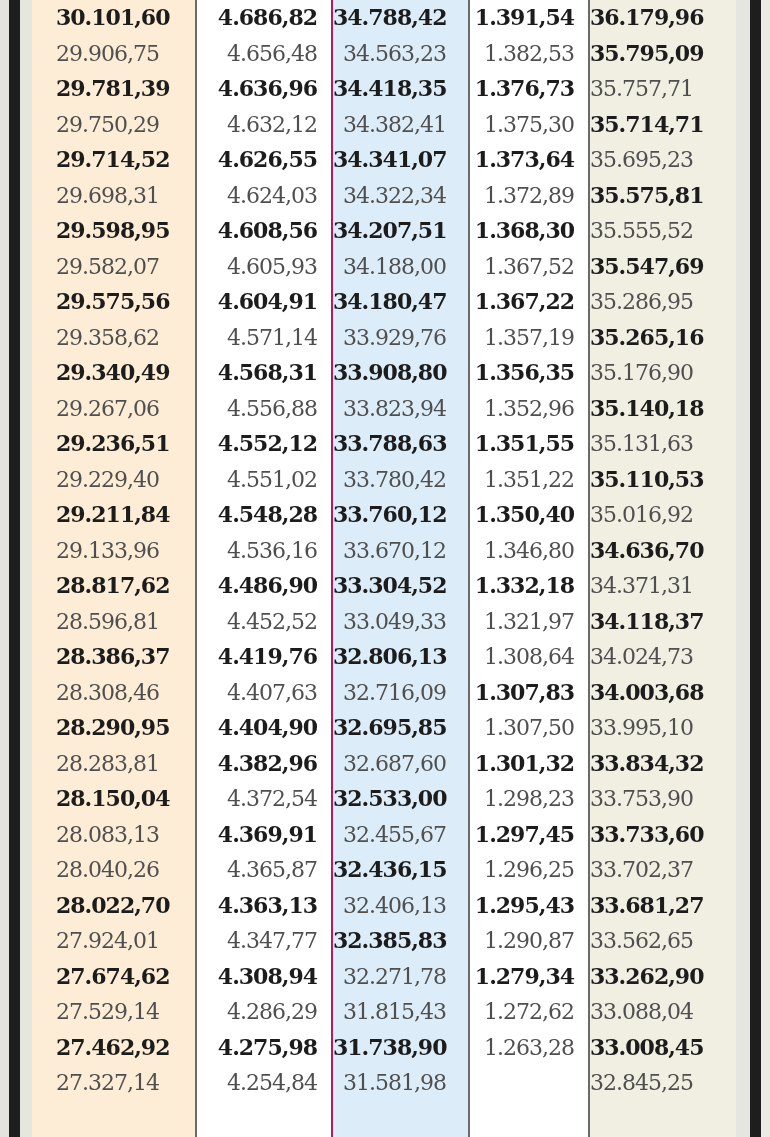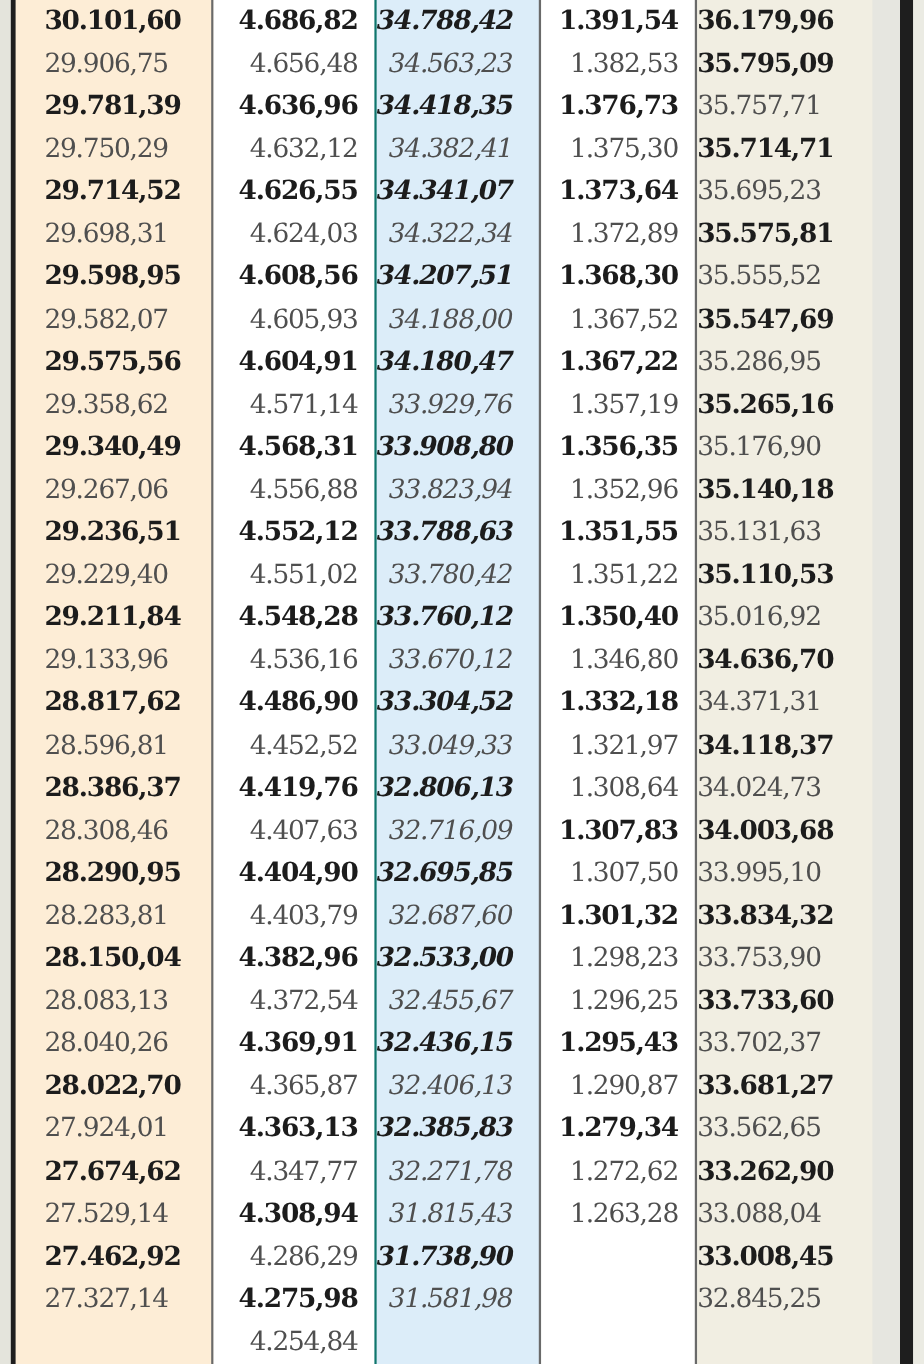--- a/index.html
+++ b/index.html
@@ -7,32 +7,32 @@
       width: 770px; height: 1137px; overflow: hidden;
       background: #e6e6e0;
       font-family: "DejaVu Serif", serif;
       position: relative;
     }
     .edge-left { position: absolute; left: 0; top: 0; width: 9px; height: 1137px; background: #e4e4dc; }
     .bar-left { position: absolute; left: 9px; top: 0; width: 11px; height: 1137px; background: #1e1e1e; }
     .bar-right { position: absolute; left: 750px; top: 0; width: 11px; height: 1137px; background: #1e1e1e; }
     .edge-right { position: absolute; left: 761px; top: 0; width: 9px; height: 1137px; background: #ebebe3; }
     .table {
-      position: absolute; left: 13px; top: 0; width: 730px; height: 1137px;
+      position: absolute; left: 32px; top: 0; width: 730px; height: 1137px;
       display: flex;
     }
     .col {
       height: 1137px; box-sizing: border-box;
       display: flex; flex-direction: column;
       padding-top: 0;
     }
     .col1 { width: 165px; background: #fdedd6; border-right: 2px solid #6a6a6a; }
-    .col2 { width: 136px; background: #ffffff; border-right: 2px solid #0f766e; }
-    .col3 { width: 137px; background: #dcedf9; border-right: 2px solid #6a6a6a; font-style: italic; }
-    .col4 { width: 130px; background: #ffffff; border-right: 2px solid #6a6a6a; }
+    .col2 { width: 136px; background: #ffffff; border-right: 2px solid #be185d; }
+    .col3 { width: 137px; background: #dcedf9; border-right: 2px solid #6a6a6a; }
+    .col4 { width: 120px; background: #ffffff; border-right: 2px solid #6a6a6a; }
     .col5 { width: 146px; background: #f1eee2; }
     .cell {
       height: 35.5px; line-height: 35.5px;
       font-size: 22px; letter-spacing: -1px;
       white-space: nowrap;
     }
     .col1 .cell { padding-left: 24px; text-align: left; }
     .col2 .cell { text-align: right; padding-right: 14px; }
     .col3 .cell { text-align: right; padding-right: 22px; }
     .col4 .cell { text-align: right; padding-right: 14px; }
@@ -95,21 +95,20 @@
       <div class="cell light">4.556,88</div>
       <div class="cell bold">4.552,12</div>
       <div class="cell light">4.551,02</div>
       <div class="cell bold">4.548,28</div>
       <div class="cell light">4.536,16</div>
       <div class="cell bold">4.486,90</div>
       <div class="cell light">4.452,52</div>
       <div class="cell bold">4.419,76</div>
       <div class="cell light">4.407,63</div>
       <div class="cell bold">4.404,90</div>
-      <div class="cell light">4.403,79</div>
       <div class="cell bold">4.382,96</div>
       <div class="cell light">4.372,54</div>
       <div class="cell bold">4.369,91</div>
       <div class="cell light">4.365,87</div>
       <div class="cell bold">4.363,13</div>
       <div class="cell light">4.347,77</div>
       <div class="cell bold">4.308,94</div>
       <div class="cell light">4.286,29</div>
       <div class="cell bold">4.275,98</div>
       <div class="cell light">4.254,84</div>
@@ -164,20 +163,21 @@
       <div class="cell light">1.351,22</div>
       <div class="cell bold">1.350,40</div>
       <div class="cell light">1.346,80</div>
       <div class="cell bold">1.332,18</div>
       <div class="cell light">1.321,97</div>
       <div class="cell light">1.308,64</div>
       <div class="cell bold">1.307,83</div>
       <div class="cell light">1.307,50</div>
       <div class="cell bold">1.301,32</div>
       <div class="cell light">1.298,23</div>
+      <div class="cell bold">1.297,45</div>
       <div class="cell light">1.296,25</div>
       <div class="cell bold">1.295,43</div>
       <div class="cell light">1.290,87</div>
       <div class="cell bold">1.279,34</div>
       <div class="cell light">1.272,62</div>
       <div class="cell light">1.263,28</div>
     </div>
   <div class="col col5">
       <div class="cell bold">36.179,96</div>
       <div class="cell bold">35.795,09</div>

